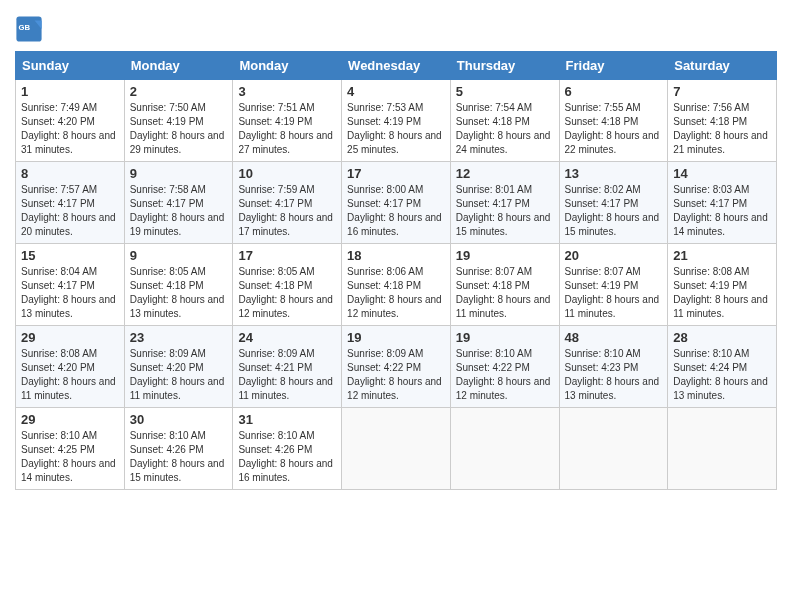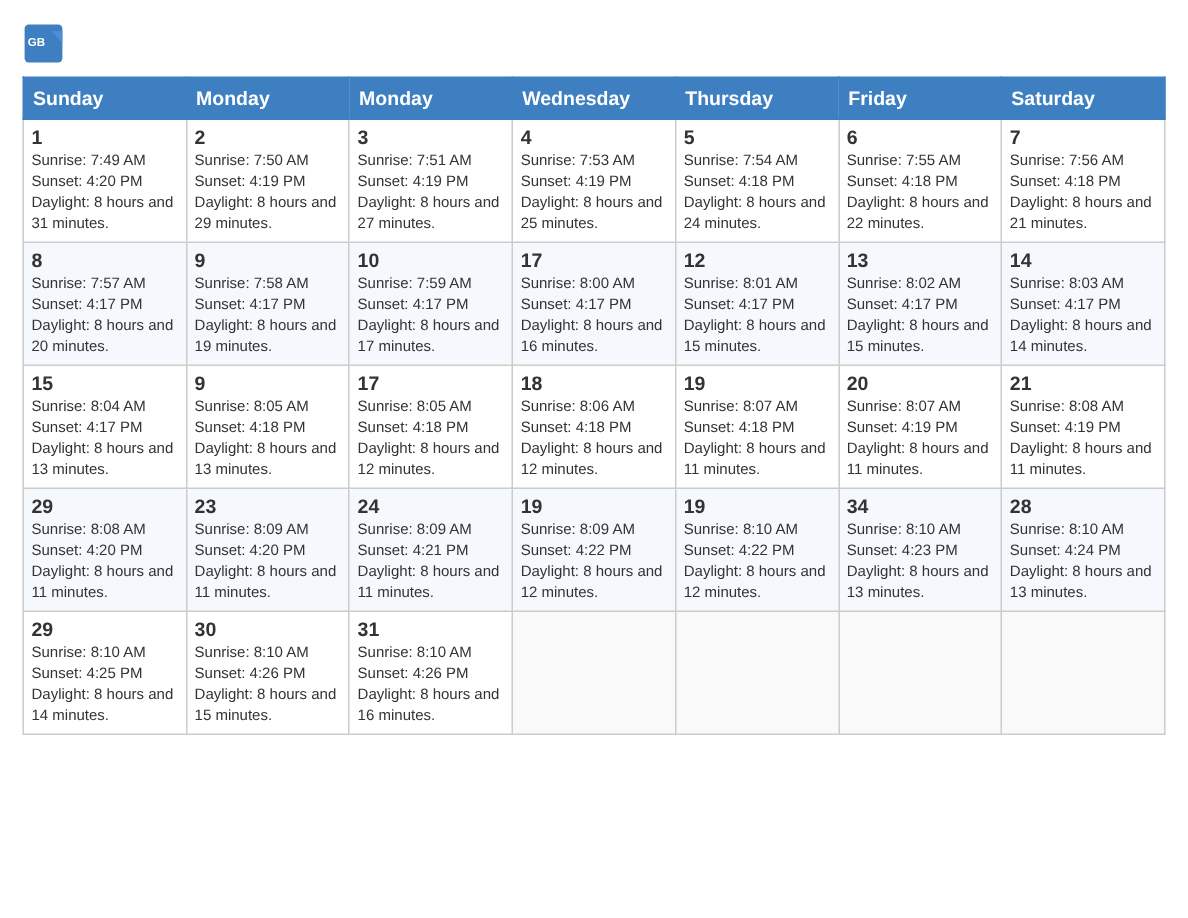--- a/index.html
+++ b/index.html
@@ -237,21 +237,21 @@
           </td>
           <td>
             <span class="day-num">19</span>
             <div class="day-info">Sunrise: 8:09 AM<br>Sunset: 4:22 PM<br>Daylight: 8 hours and 12 minutes.</div>
           </td>
           <td>
             <span class="day-num">19</span>
             <div class="day-info">Sunrise: 8:10 AM<br>Sunset: 4:22 PM<br>Daylight: 8 hours and 12 minutes.</div>
           </td>
           <td>
-            <span class="day-num">34</span>
+            <span class="day-num">48</span>
             <div class="day-info">Sunrise: 8:10 AM<br>Sunset: 4:23 PM<br>Daylight: 8 hours and 13 minutes.</div>
           </td>
           <td>
             <span class="day-num">28</span>
             <div class="day-info">Sunrise: 8:10 AM<br>Sunset: 4:24 PM<br>Daylight: 8 hours and 13 minutes.</div>
           </td>
         </tr>
         <tr class="last-row">
           <td>
             <span class="day-num">29</span>

